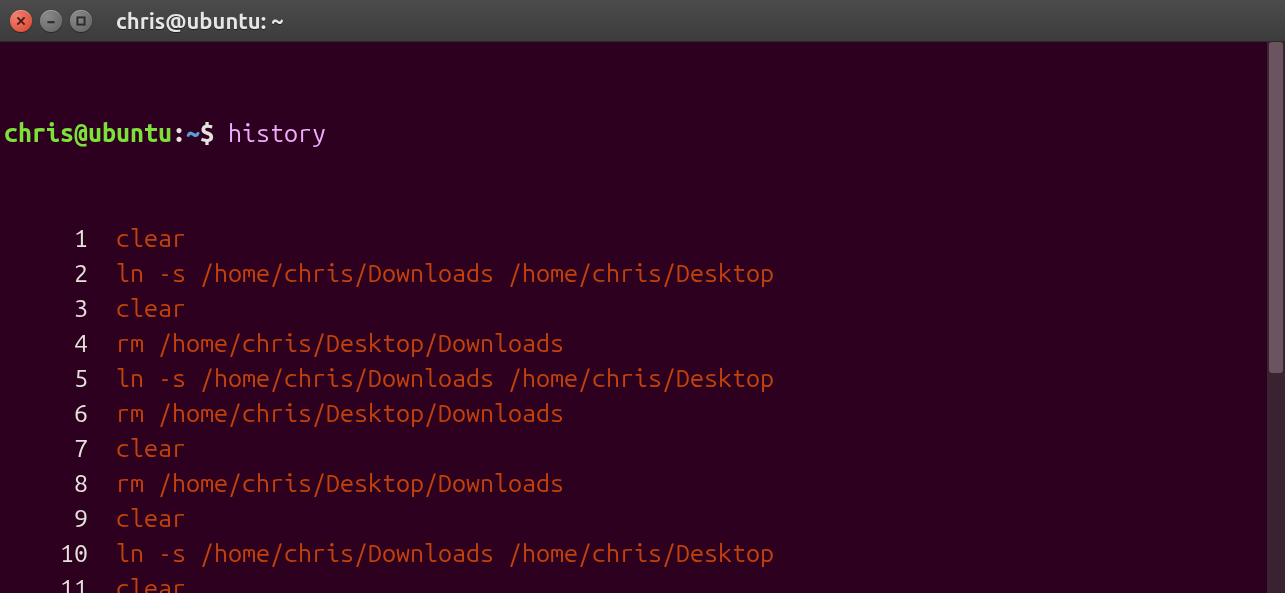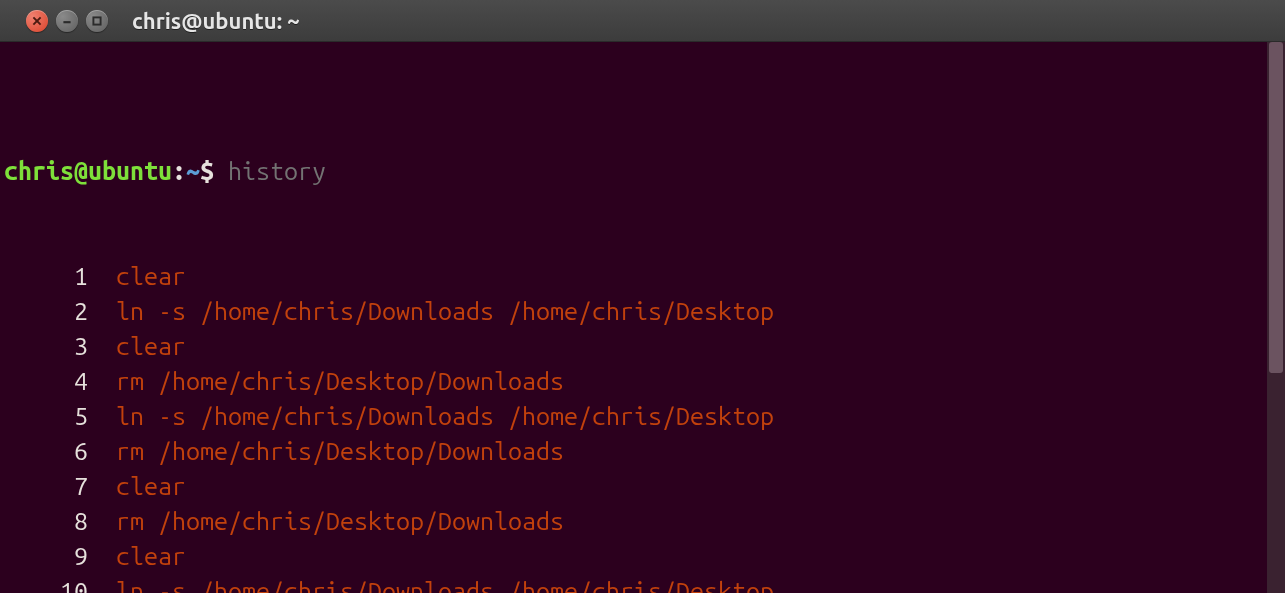--- a/index.html
+++ b/index.html
@@ -9,21 +9,21 @@
     height: 593px;
     background: #2c001e;
     display: flex;
     flex-direction: column;
   }
   .titlebar {
     height: 42px;
     background: linear-gradient(to bottom, #4b4b4b, #3c3c3c);
     display: flex;
     align-items: center;
-    padding: 0 26px;
+    padding: 0 10px;
     gap: 10px;
     border-bottom: 1px solid #2a2a2a;
   }
   .window-controls {
     display: flex;
     align-items: center;
     gap: 8px;
   }
   .wbtn {
     width: 22px;
@@ -46,34 +46,33 @@
     color: #e6e6e6;
     font-family: "Ubuntu", "DejaVu Sans", sans-serif;
     font-size: 22px;
     font-weight: 600;
     margin-left: 14px;
     text-shadow: 0 1px 0 rgba(0,0,0,0.5);
     white-space: pre;
   }
   .terminal {
     flex: 1;
-    padding: 16px 4px 0 4px;
+    padding: 4px 4px 0 4px;
     color: #e6e1dc;
     font-size: 25px;
     line-height: 35px;
     white-space: pre;
     overflow: hidden;
-    margin-top: 26px;
   }
   .prompt-line { display: flex; flex-wrap: nowrap; }
   .user  { color: #7ee03a; font-weight: bold; }
   .colon { color: #e6e1dc; font-weight: bold; }
   .path  { color: #5c9dd6; font-weight: bold; }
   .dollar{ color: #e6e1dc; font-weight: bold; }
-  .cmd   { color: #737373; }
+  .cmd   { color: #f0abfc; }
   .hist  { display: flex; }
   .hn    { width: 6ch; text-align: right; color: #e6e1dc; }
   .hc    { margin-left: 2ch; color: #c2410c; }
   .scrollbar {
     position: absolute;
     right: 0;
     top: 42px;
     bottom: 0;
     width: 18px;
     background: #3a2230;

